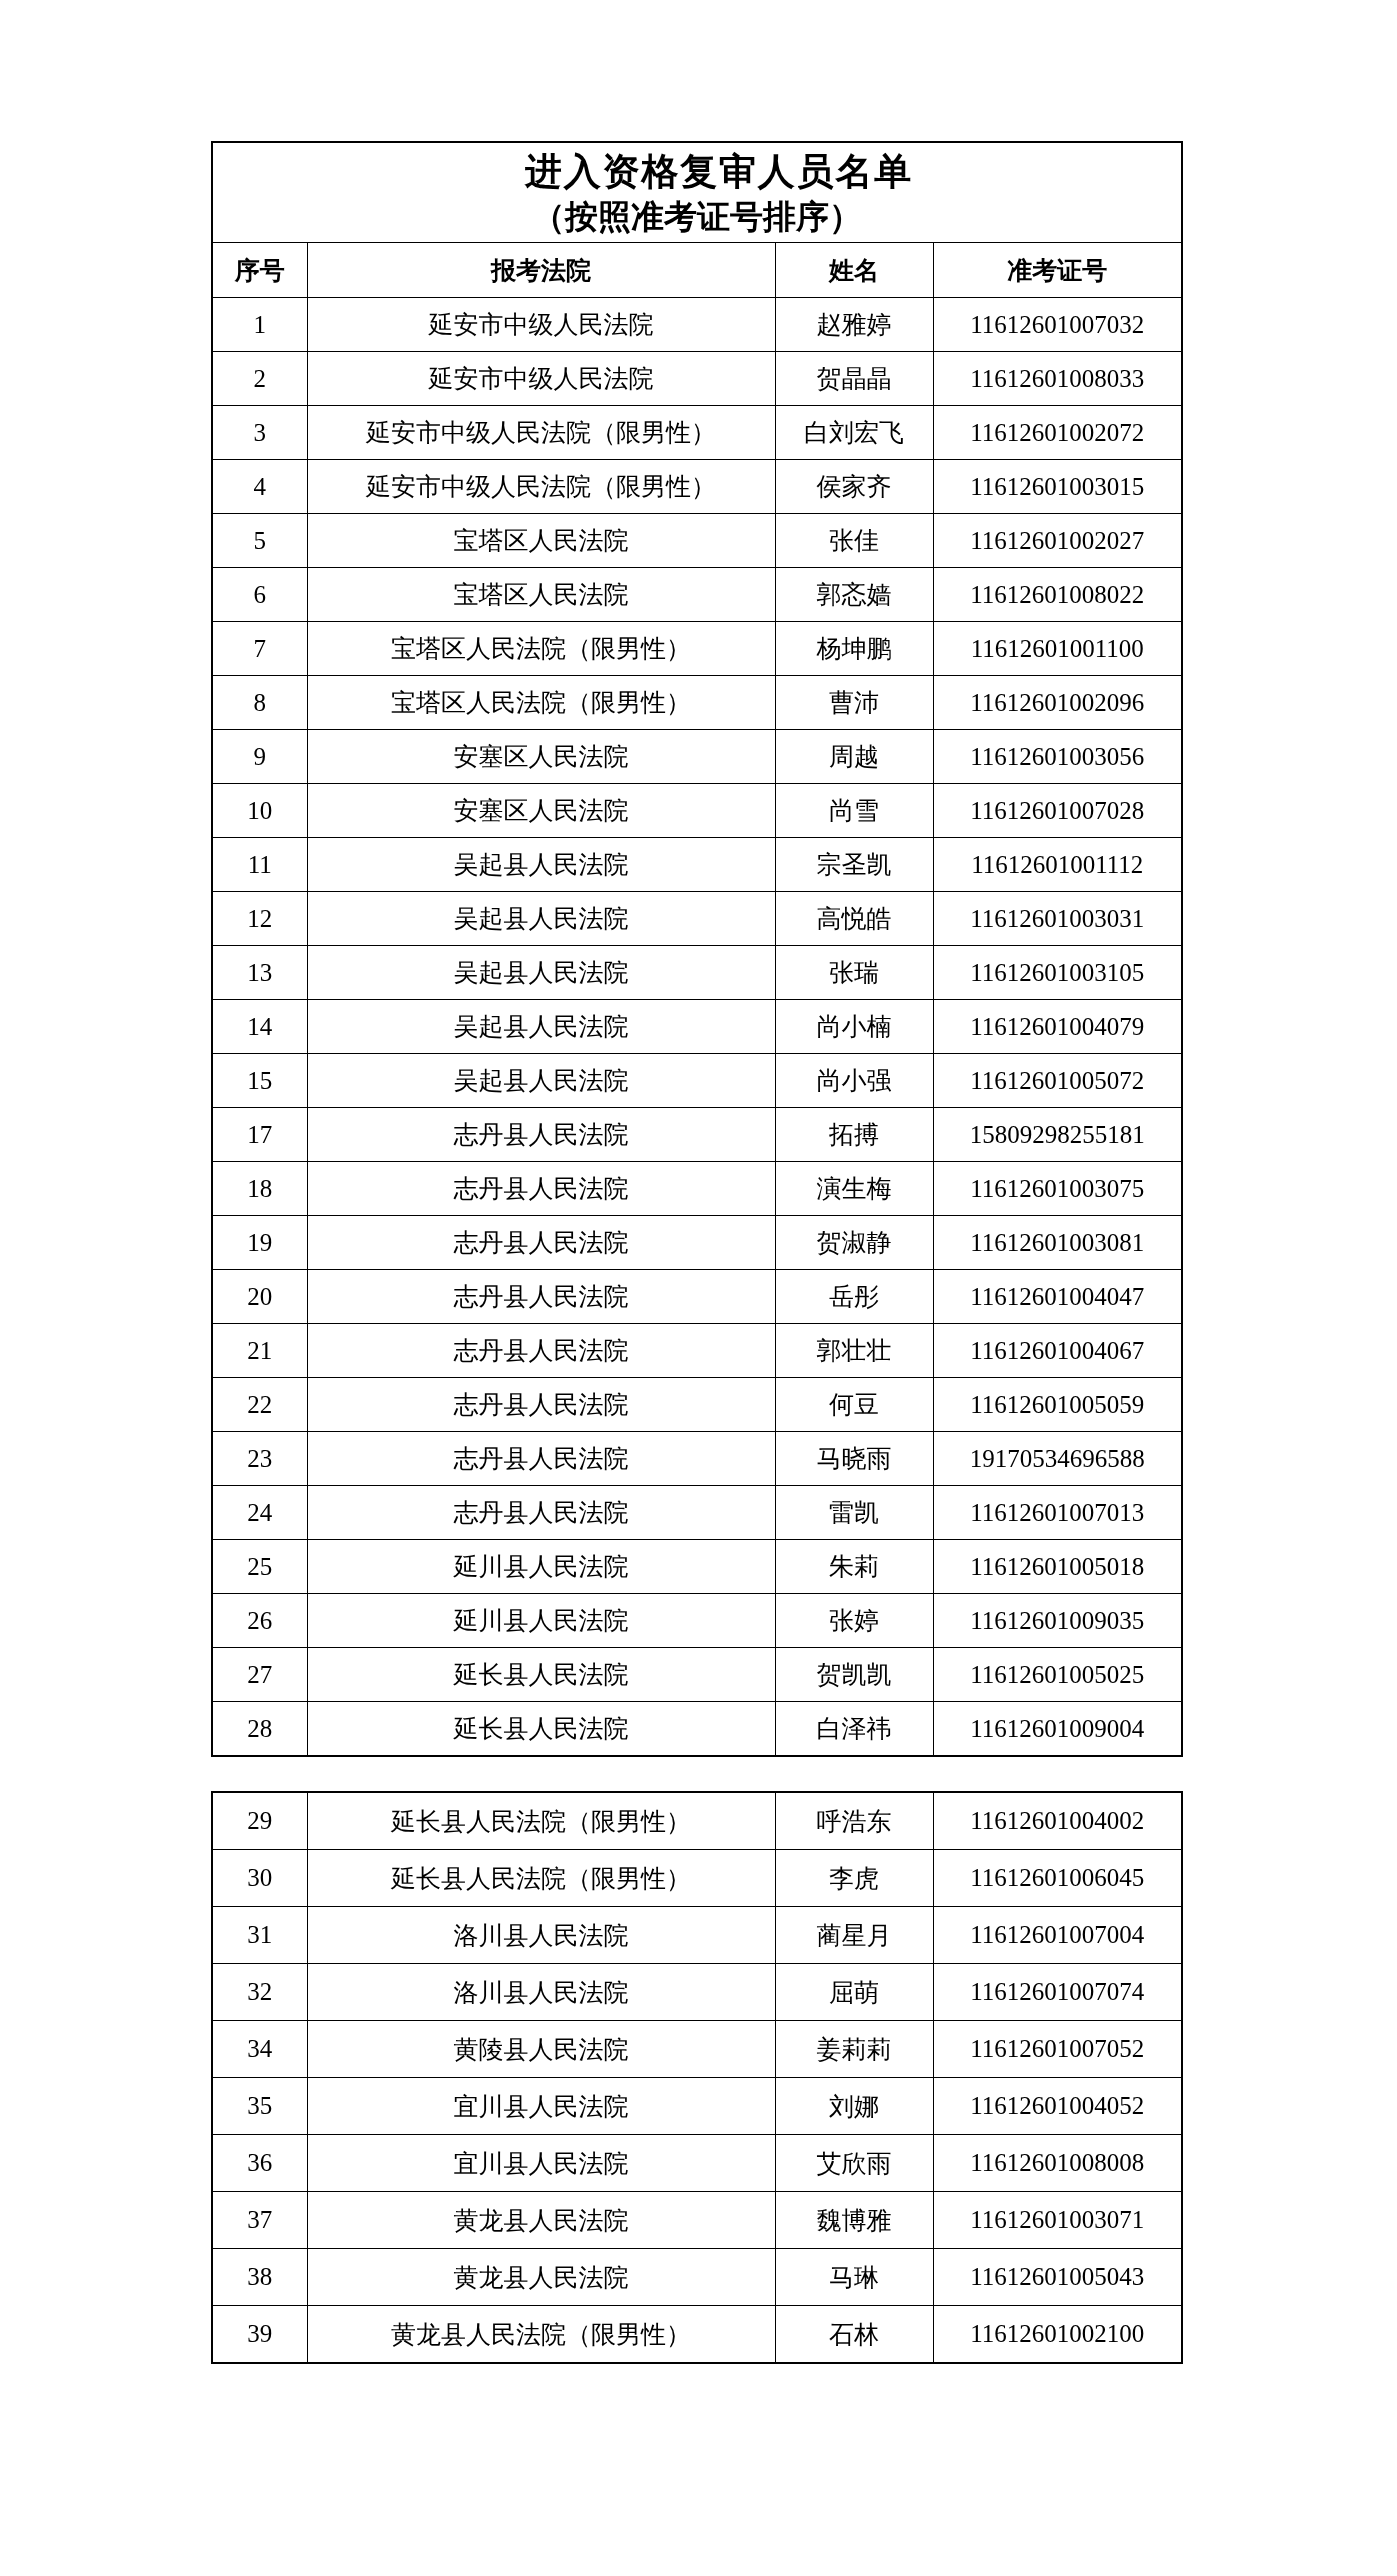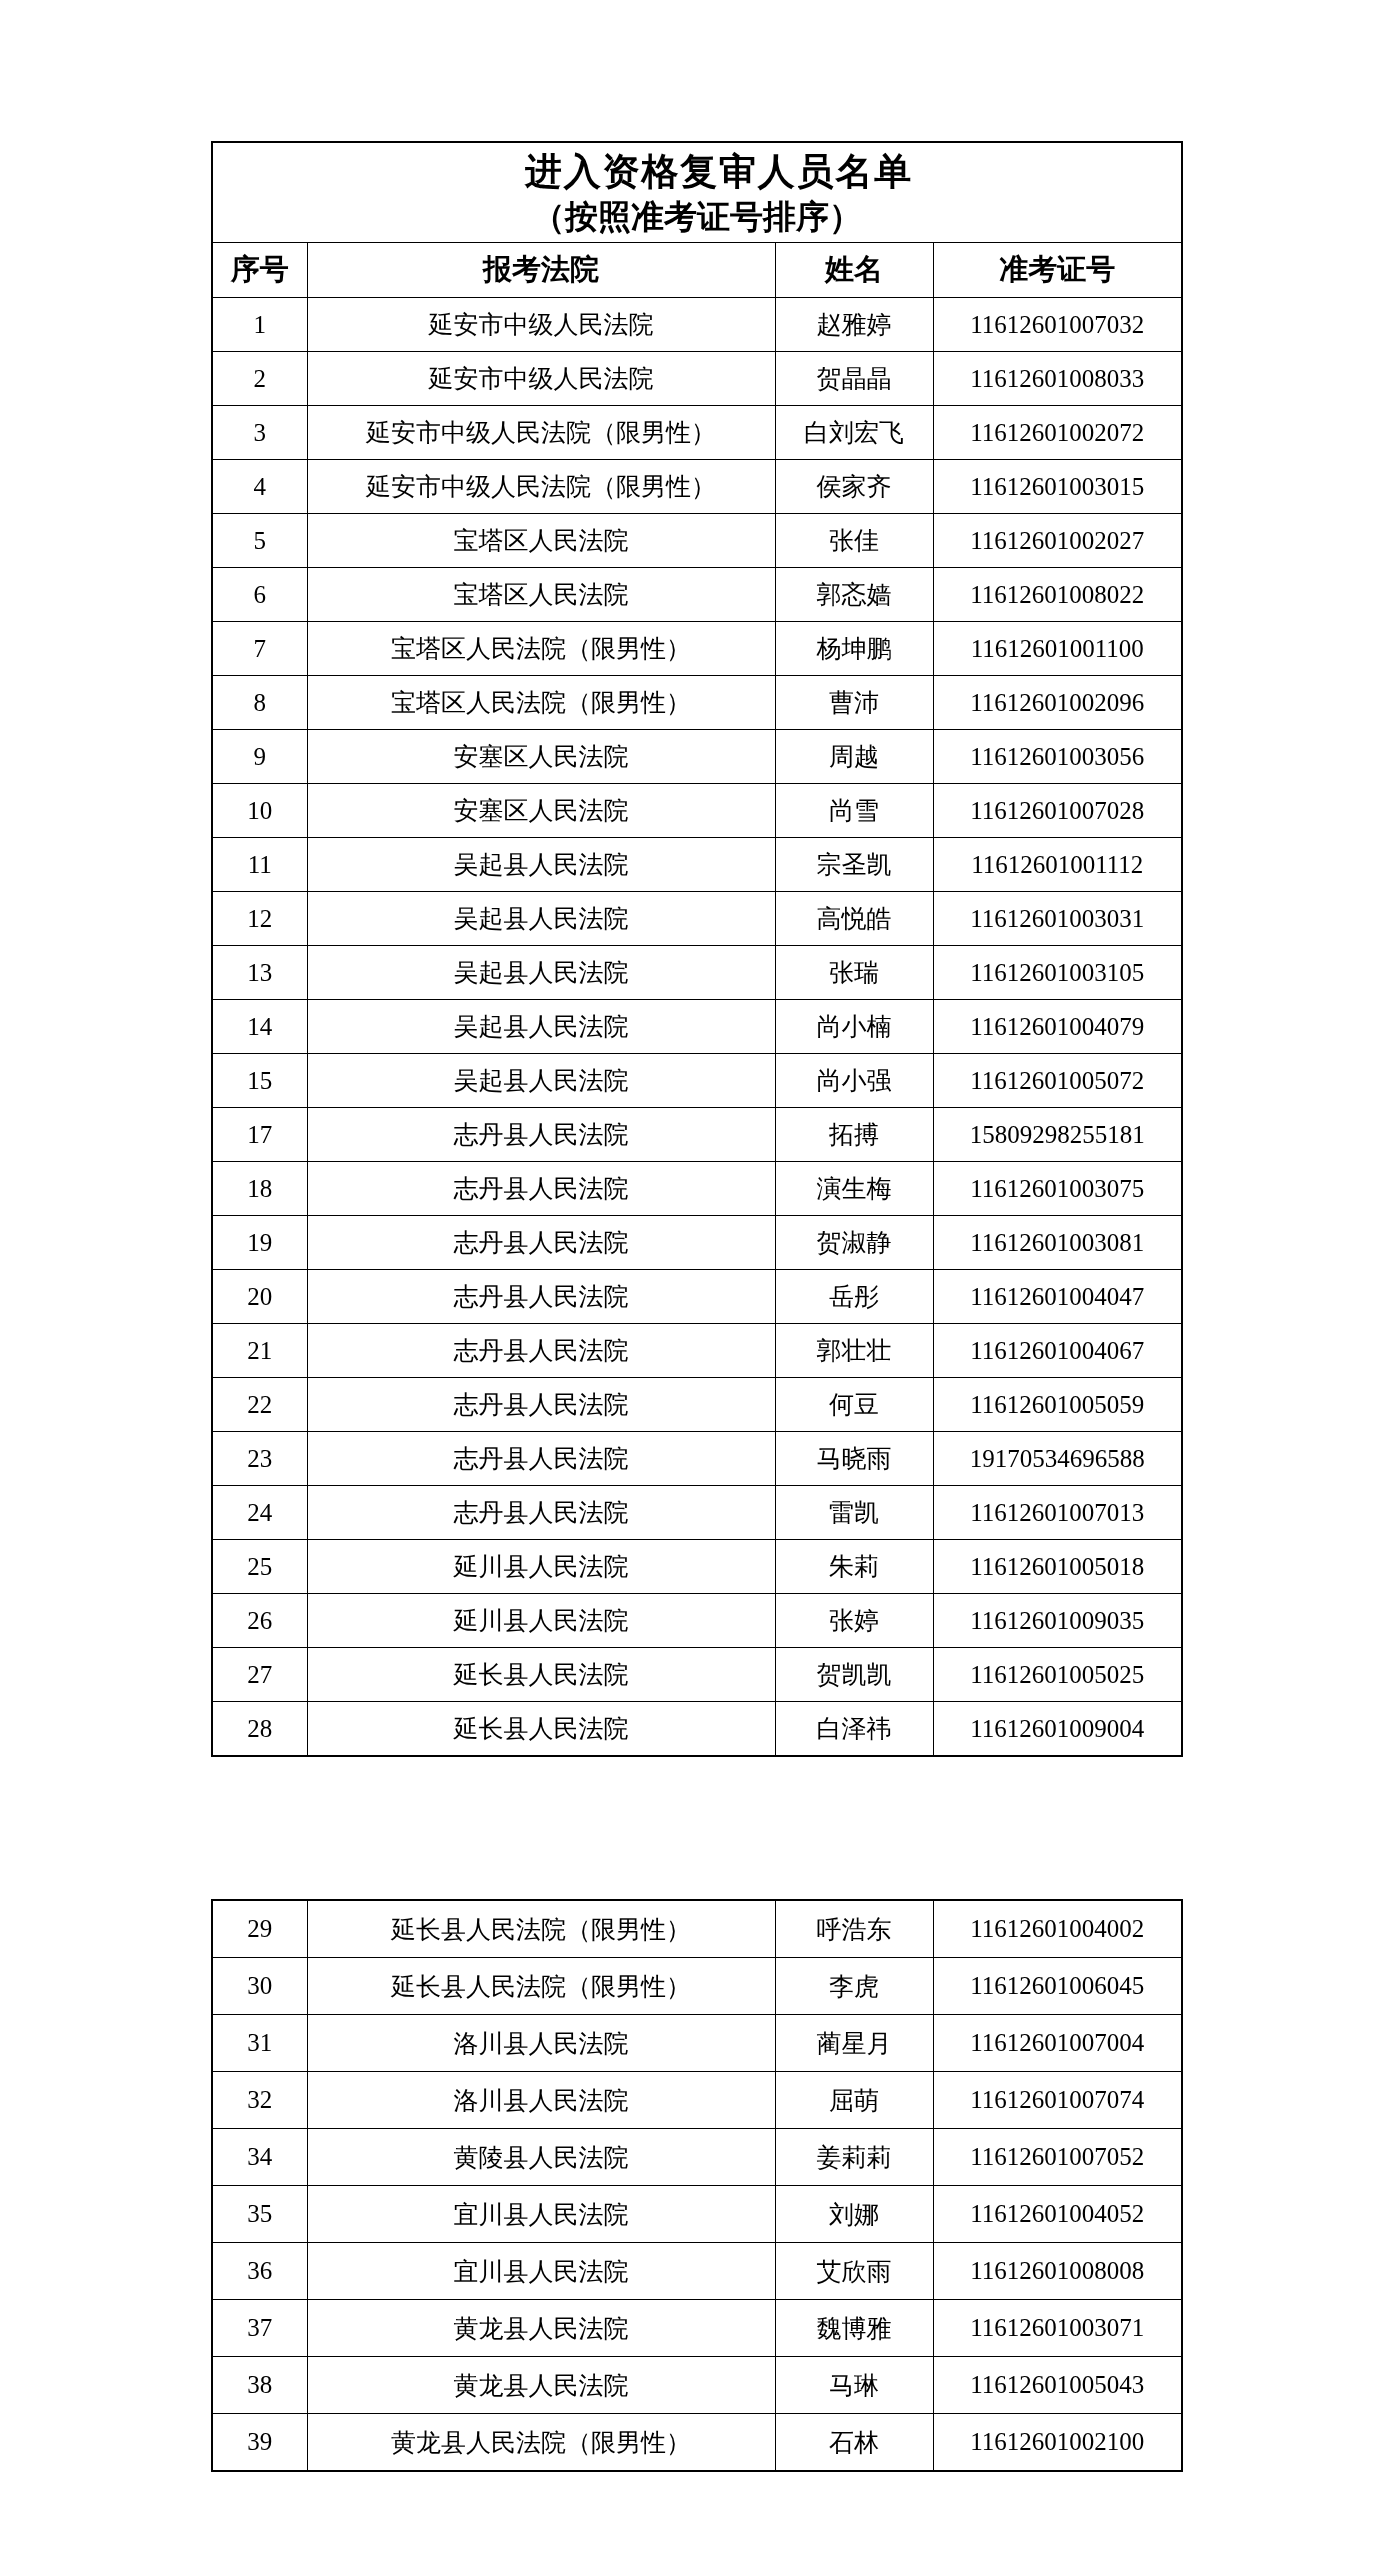--- a/index.html
+++ b/index.html
@@ -17,21 +17,21 @@
   }
   table.block {
     position: absolute;
     left: 211px;
     width: 970px;
     table-layout: fixed;
     border-collapse: collapse;
     border: 2.6px solid #000000;
   }
   table.block1 { top: 141px; }
-  table.block2 { top: 1899px; }
+  table.block2 { top: 1791px; }
   td, th {
     border: 1.8px solid #000000;
     text-align: center;
     vertical-align: middle;
     padding: 0;
     overflow: hidden;
     white-space: nowrap;
   }
   .title-cell {
     height: 99px;
@@ -44,21 +44,21 @@
     letter-spacing: 1.8px;
     padding-left: 44px;
   }
   .title-line2 {
     font-size: 33px;
     font-weight: 700;
     line-height: 42px;
   }
   tr.header-row th {
     height: 54px;
-    font-size: 29px;
+    font-size: 25px;
     font-weight: 700;
   }
   tbody.rows td {
     font-size: 25px;
     font-weight: 400;
   }
   table.block1 tbody.rows td { height: 53px; }
   table.block2 tbody.rows td { height: 56px; }
   td.cell-ticket { font-size: 25.5px; }
   td.cell-no { font-size: 25px; }

